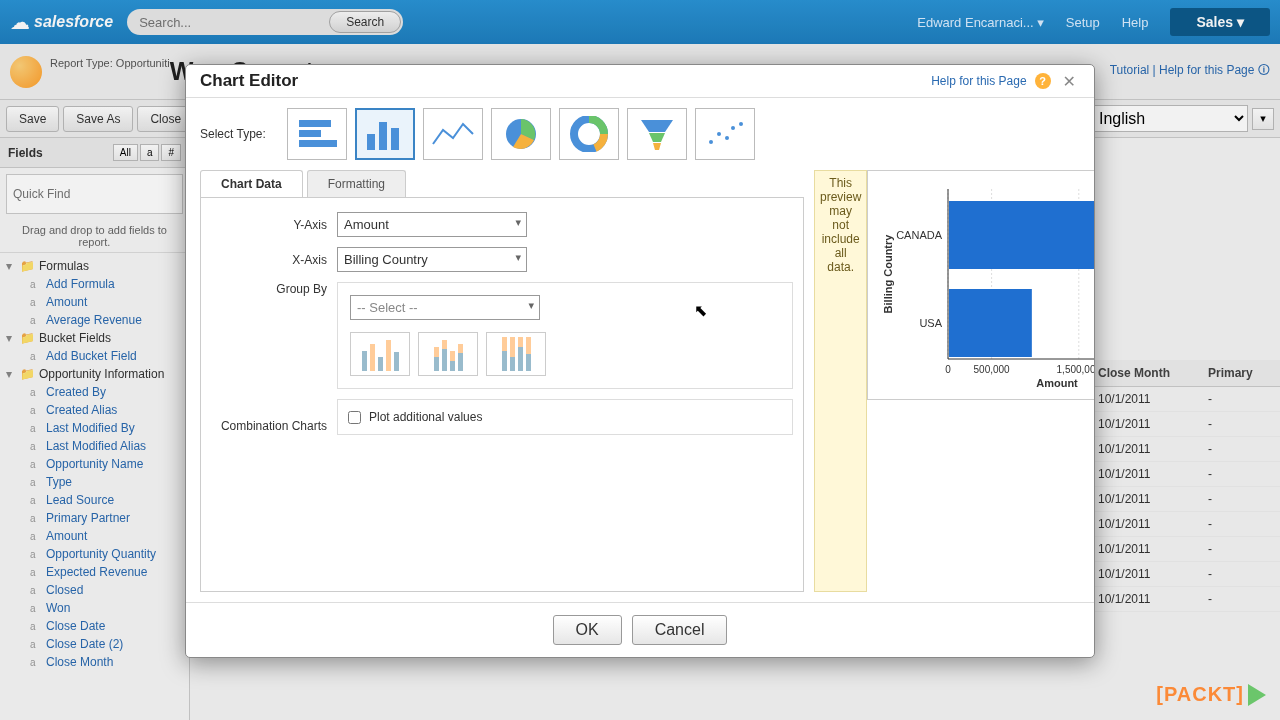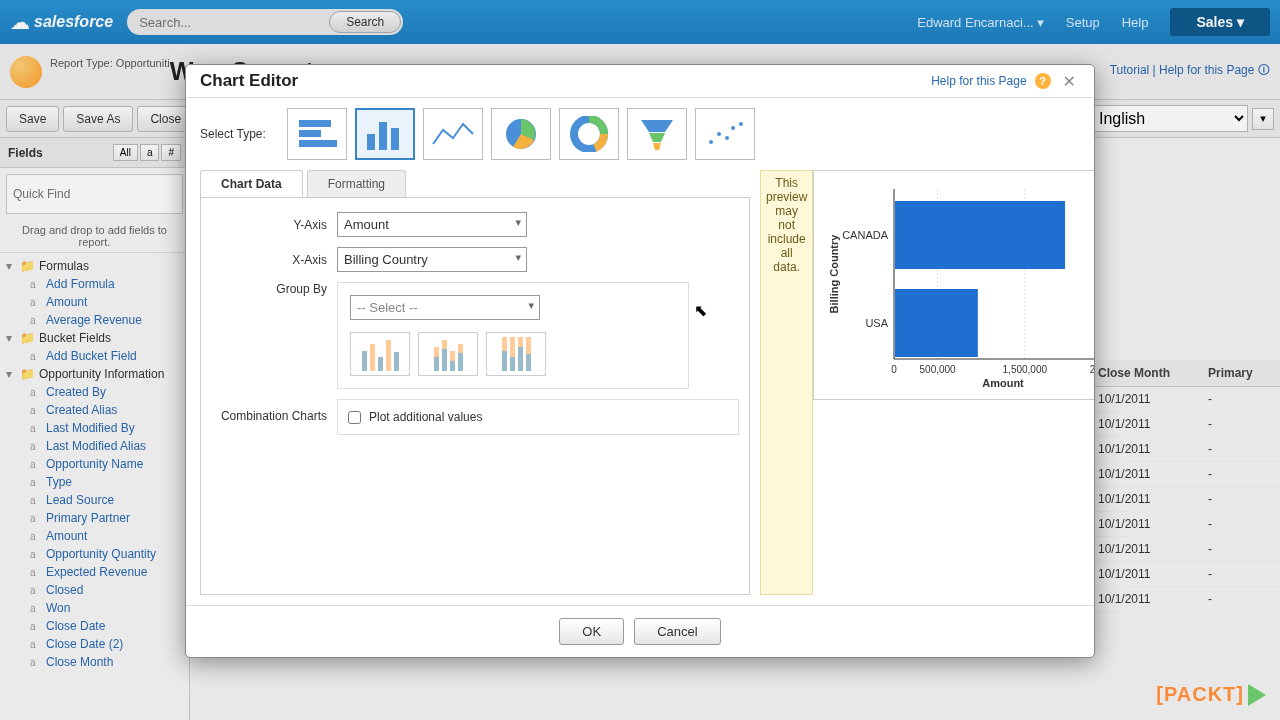--- a/index.html
+++ b/index.html
@@ -69,29 +69,29 @@
 .two-col{display:flex;gap:10px;flex:1}
 .left-col{flex:1;display:flex;flex-direction:column}
 .tabs{display:flex;gap:4px;margin-bottom:0}
 .tab{padding:6px 20px;font-size:12px;border:1px solid #ccc;border-bottom:none;background:#eee;color:#555;cursor:pointer;border-radius:3px 3px 0 0}
 .tab.active{background:#fff;font-weight:bold;color:#333}
 .tab-body{border:1px solid #ccc;padding:14px 10px;flex:1;font-size:12px;color:#333}
 .form-row{display:flex;align-items:center;gap:10px;margin-bottom:10px}
 .form-label{width:116px;text-align:right;color:#333}
 .form-sel{border:1px solid #999;padding:4px 22px 4px 6px;width:190px;background:#fff;position:relative;font-size:13px}
 .form-sel::after{content:"▾";position:absolute;right:5px;top:3px;color:#666;font-size:11px}
-.group-box{border:1px solid #ddd;padding:12px;margin-left:126px;width:352px}
+.group-box{border:1px solid #ddd;padding:12px;margin-left:126px;width:456px}
 .style-opts{display:flex;gap:8px;margin-top:12px}
 .style-opt{width:60px;height:44px;border:1px solid #ccc;background:#fff;display:flex;align-items:flex-end;justify-content:center;padding:4px;cursor:pointer}
 .combo-box{border:1px solid #ddd;padding:10px;margin-top:30px;display:flex;align-items:center;gap:8px}
 .preview-col{width:320px;display:flex;flex-direction:row}
 .preview-note{background:#fff8d8;border:1px solid #e8dca0;padding:5px;font-size:12px;text-align:center;color:#6b5b1c}
 .preview-chart{border:1px solid #ccc;height:230px;padding:10px;position:relative;background:#fff}
 .modal-foot{display:flex;justify-content:center;gap:10px;padding:12px;border-top:1px solid #ddd}
-.m-btn{background:linear-gradient(#fff,#e6e6e6);border:1px solid #999;border-radius:3px;padding:5px 22px;font-size:13px;cursor:pointer;color:#333}
+.m-btn{background:linear-gradient(#fff,#e6e6e6);border:1px solid #999;border-radius:3px;padding:5px 22px;font-size:16px;cursor:pointer;color:#333}
 
 .mini-bars{display:flex;gap:3px;align-items:flex-end;height:100%}
 .mini-bars span{width:5px;background:#aac}
 
 .watermark{position:absolute;right:14px;bottom:14px;font-size:20px;font-weight:bold;color:#ff7a1a;letter-spacing:1px;display:flex;align-items:center;gap:4px;opacity:.85}
 .watermark .play{width:0;height:0;border-left:18px solid #56c156;border-top:11px solid transparent;border-bottom:11px solid transparent}
 .cursor{position:absolute;left:508px;top:236px;font-size:16px;pointer-events:none}
 </style>
 </head>
 <body>
@@ -447,21 +447,21 @@
                     <div class="mini-bars">
                       <span style="height:100%;background:linear-gradient(#fc9 40%,#9bc 40%)"></span>
                       <span style="height:100%;background:linear-gradient(#fc9 60%,#9bc 60%)"></span>
                       <span style="height:100%;background:linear-gradient(#fc9 30%,#9bc 30%)"></span>
                       <span style="height:100%;background:linear-gradient(#fc9 50%,#9bc 50%)"></span>
                     </div>
                   </div>
               </div>
             </div>
           </div>
-          <div class="form-row" style="align-items:center;margin-top:8px">
+          <div class="form-row" style="align-items:flex-end;margin-top:8px">
             <div class="form-label" style="line-height:1.3">Combination Charts</div>
             <div class="combo-box" style="margin-top:0;flex:1">
               <input type="checkbox" style="">
               <span>Plot additional values</span>
             </div>
           </div>
         </div>
       </div>
 
       <div class="preview-col">

